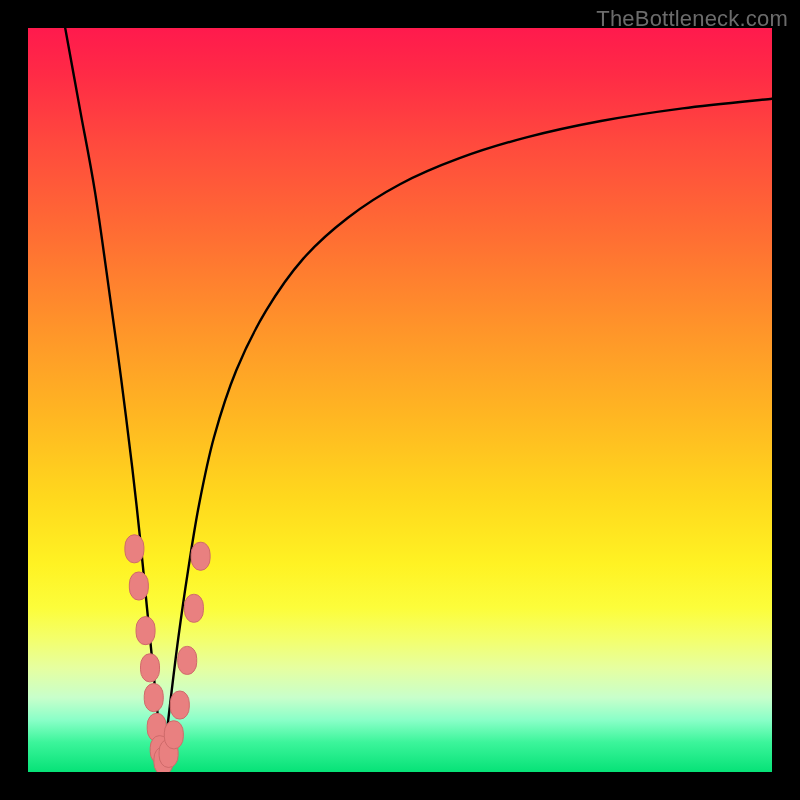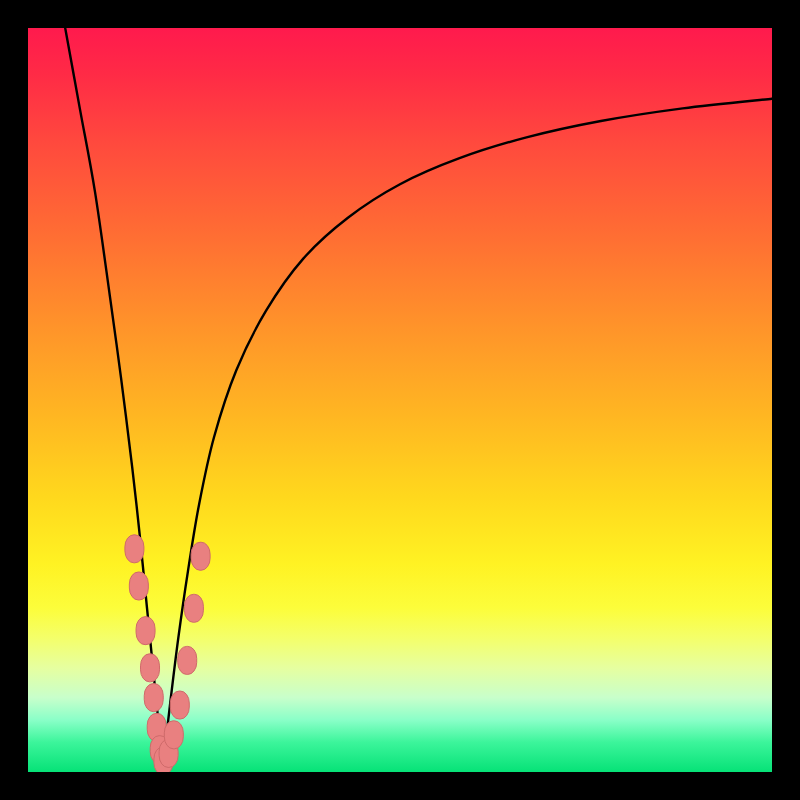--- a/index.html
+++ b/index.html
@@ -82,13 +82,14 @@
           <rect x="125.90799999999999" y="718.84" width="19" height="28" rx="9" ry="12" fill="#e98080" stroke="#cf6a6a" stroke-width="1"></rect>
           <rect x="131.11599999999999" y="711.4" width="19" height="28" rx="9" ry="12" fill="#e98080" stroke="#cf6a6a" stroke-width="1"></rect>
           <rect x="136.324" y="692.8" width="19" height="28" rx="9" ry="12" fill="#e98080" stroke="#cf6a6a" stroke-width="1"></rect>
           <rect x="142.27599999999998" y="663.04" width="19" height="28" rx="9" ry="12" fill="#e98080" stroke="#cf6a6a" stroke-width="1"></rect>
           <rect x="149.716" y="618.4" width="19" height="28" rx="9" ry="12" fill="#e98080" stroke="#cf6a6a" stroke-width="1"></rect>
           <rect x="156.412" y="566.3199999999999" width="19" height="28" rx="9" ry="12" fill="#e98080" stroke="#cf6a6a" stroke-width="1"></rect>
           <rect x="163.10799999999998" y="514.24" width="19" height="28" rx="9" ry="12" fill="#e98080" stroke="#cf6a6a" stroke-width="1"></rect>
         </g>
     </svg>
   </div>
+  <div class="watermark">TheBottleneck.com</div>
 </div>
 
 </body></html>

